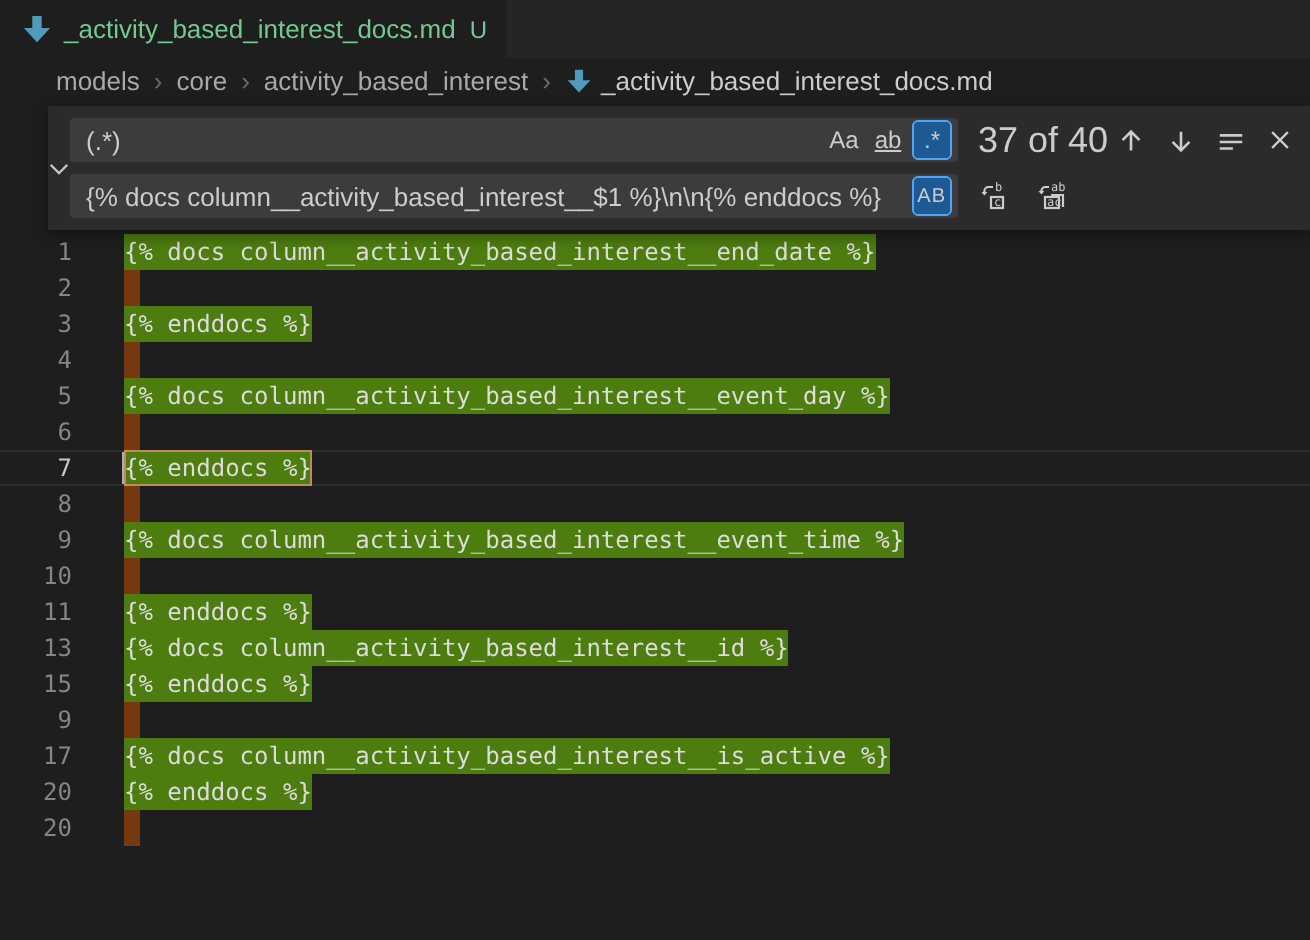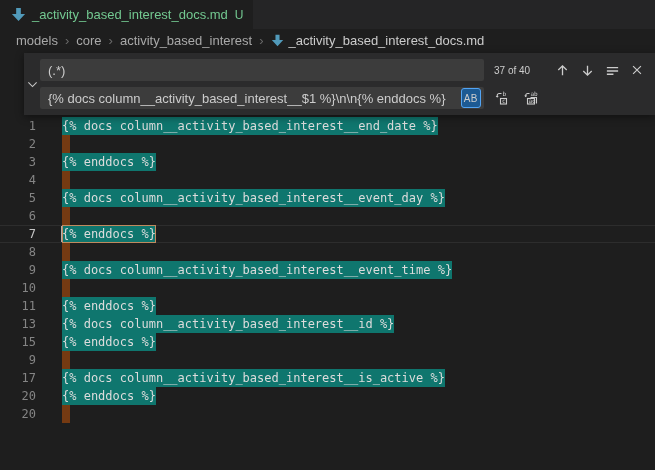--- a/index.html
+++ b/index.html
@@ -10,35 +10,35 @@
   .tabbar { position:absolute; left:0; top:0; width:655px; height:29px; background:#252526; }
   .tab { position:absolute; left:0; top:0; width:253px; height:29px; background:#1e1e1e;
          display:flex; align-items:center; padding-left:11px; }
   .tab .md-icon { width:15px; height:15px; flex:0 0 auto; margin-right:6px; }
   .tab-name { color:#73c991; font-size:13px; white-space:nowrap; }
   .git-badge { color:#73c991; font-size:12px; margin-left:7px; }
   .mod-dot { width:8px; height:8px; border-radius:50%; background:#f0f0f0; margin-left:11px; }
 
   
   .breadcrumbs { position:absolute; left:0; top:29px; width:655px; height:22px; background:#1e1e1e;
-                 display:flex; align-items:center; padding-left:16px; font-size:13px; color:#a9a9a9; }
+                 display:flex; align-items:center; padding-left:28px; font-size:13px; color:#a9a9a9; }
   .crumb { white-space:nowrap; }
   .crumb-sep { color:#6a6a6a; margin:0 7px; font-size:13px; }
   .crumb-file { color:#cccccc; }
   .breadcrumbs .md-icon { width:13px; height:13px; margin-right:5px; }
 
   
   .lines { position:absolute; left:0; top:117px; width:655px; }
   .row { display:flex; height:18px; font-family:"DejaVu Sans Mono", monospace;
          font-size:12px; line-height:18px; }
   .row.current { box-shadow: inset 0 1px 0 #2d2d2d, inset 0 -1px 0 #2d2d2d; }
   .gutter-num { width:36px; text-align:right; color:#858585; flex:0 0 auto; }
   .row.current .gutter-num { color:#c6c6c6; }
   .line-content { margin-left:26px; position:relative; white-space:pre; }
-  .match { background:#0f766e; color:#dcdcdc; display:inline-block; height:18px; }
+  .match { background:#4d7c0f; color:#dcdcdc; display:inline-block; height:18px; }
   .sliver { width:8px; height:18px; background:#753a12; }
   .current-match { outline:1px solid #c08a5f; outline-offset:-1px; }
   .cursor { position:absolute; left:-1px; top:1px; width:1px; height:16px; background:#aeafad; }
 
   
   .find-widget { position:absolute; left:24px; top:53px; width:631px; height:62px;
                  background:#2b2b2c; box-shadow:0 2px 8px rgba(0,0,0,.45); display:flex; }
   .toggle-strip { width:16px; height:100%; display:flex; align-items:center; justify-content:center;
                   cursor:pointer; }
   .fields { flex:1; padding-top:6px; }
@@ -47,21 +47,21 @@
               display:flex; align-items:center; overflow:hidden; }
   .inputbox input { flex:1; min-width:0; height:100%; background:transparent; border:none; outline:none;
                     color:#cccccc; font-size:13px; padding-left:8px;
                     font-family:"Liberation Sans", sans-serif; white-space:nowrap; }
   .opts { display:flex; gap:2px; margin-right:3px; flex:0 0 auto; }
   .opt { min-width:20px; height:20px; border-radius:3px; display:flex; align-items:center;
          justify-content:center; color:#cccccc; font-size:12px; cursor:pointer; padding:0 2px; }
   .opt.active { background:#1d5a93; border:1px solid #53a4f3; }
   .opt-ww { text-decoration:underline; }
   .opt-ab { font-size:10px; letter-spacing:.5px; }
-  .results { margin-left:10px; color:#cccccc; font-size:10px; white-space:nowrap; }
+  .results { margin-left:10px; color:#cccccc; font-size:18px; white-space:nowrap; }
   .nav { margin-left:auto; display:flex; align-items:center; gap:3px; margin-right:7px; }
   .iconbtn { width:22px; height:22px; border-radius:4px; display:flex; align-items:center;
              justify-content:center; color:#cccccc; cursor:pointer; }
   .actions { display:flex; align-items:center; gap:7px; margin-left:7px; }
   svg { display:block; }
 </style>
 </head>
 <body>
 
 <div class="tabbar">
@@ -163,20 +163,25 @@
   <div class="toggle-strip">
     <svg width="11" height="11" viewBox="0 0 16 16">
       <path d="M2 5l6 6 6-6" stroke="#c5c5c5" stroke-width="1.6" fill="none"></path>
     </svg>
   </div>
   <div class="fields">
 
     <div class="wrow">
       <div class="inputbox">
         <input spellcheck="false" value="(.*)" style="">
+        <div class="opts">
+          <div class="opt">Aa</div>
+          <div class="opt opt-ww">ab</div>
+          <div class="opt active">.*</div>
+        </div>
       </div>
       <span class="results">37 of 40</span>
       <div class="nav">
         <div class="iconbtn">
           <svg width="15" height="15" viewBox="0 0 16 16">
             <path d="M8 13V3M3.5 7.5L8 3l4.5 4.5" stroke="#cccccc" stroke-width="1.4" fill="none"></path>
           </svg>
         </div>
         <div class="iconbtn">
           <svg width="15" height="15" viewBox="0 0 16 16">

